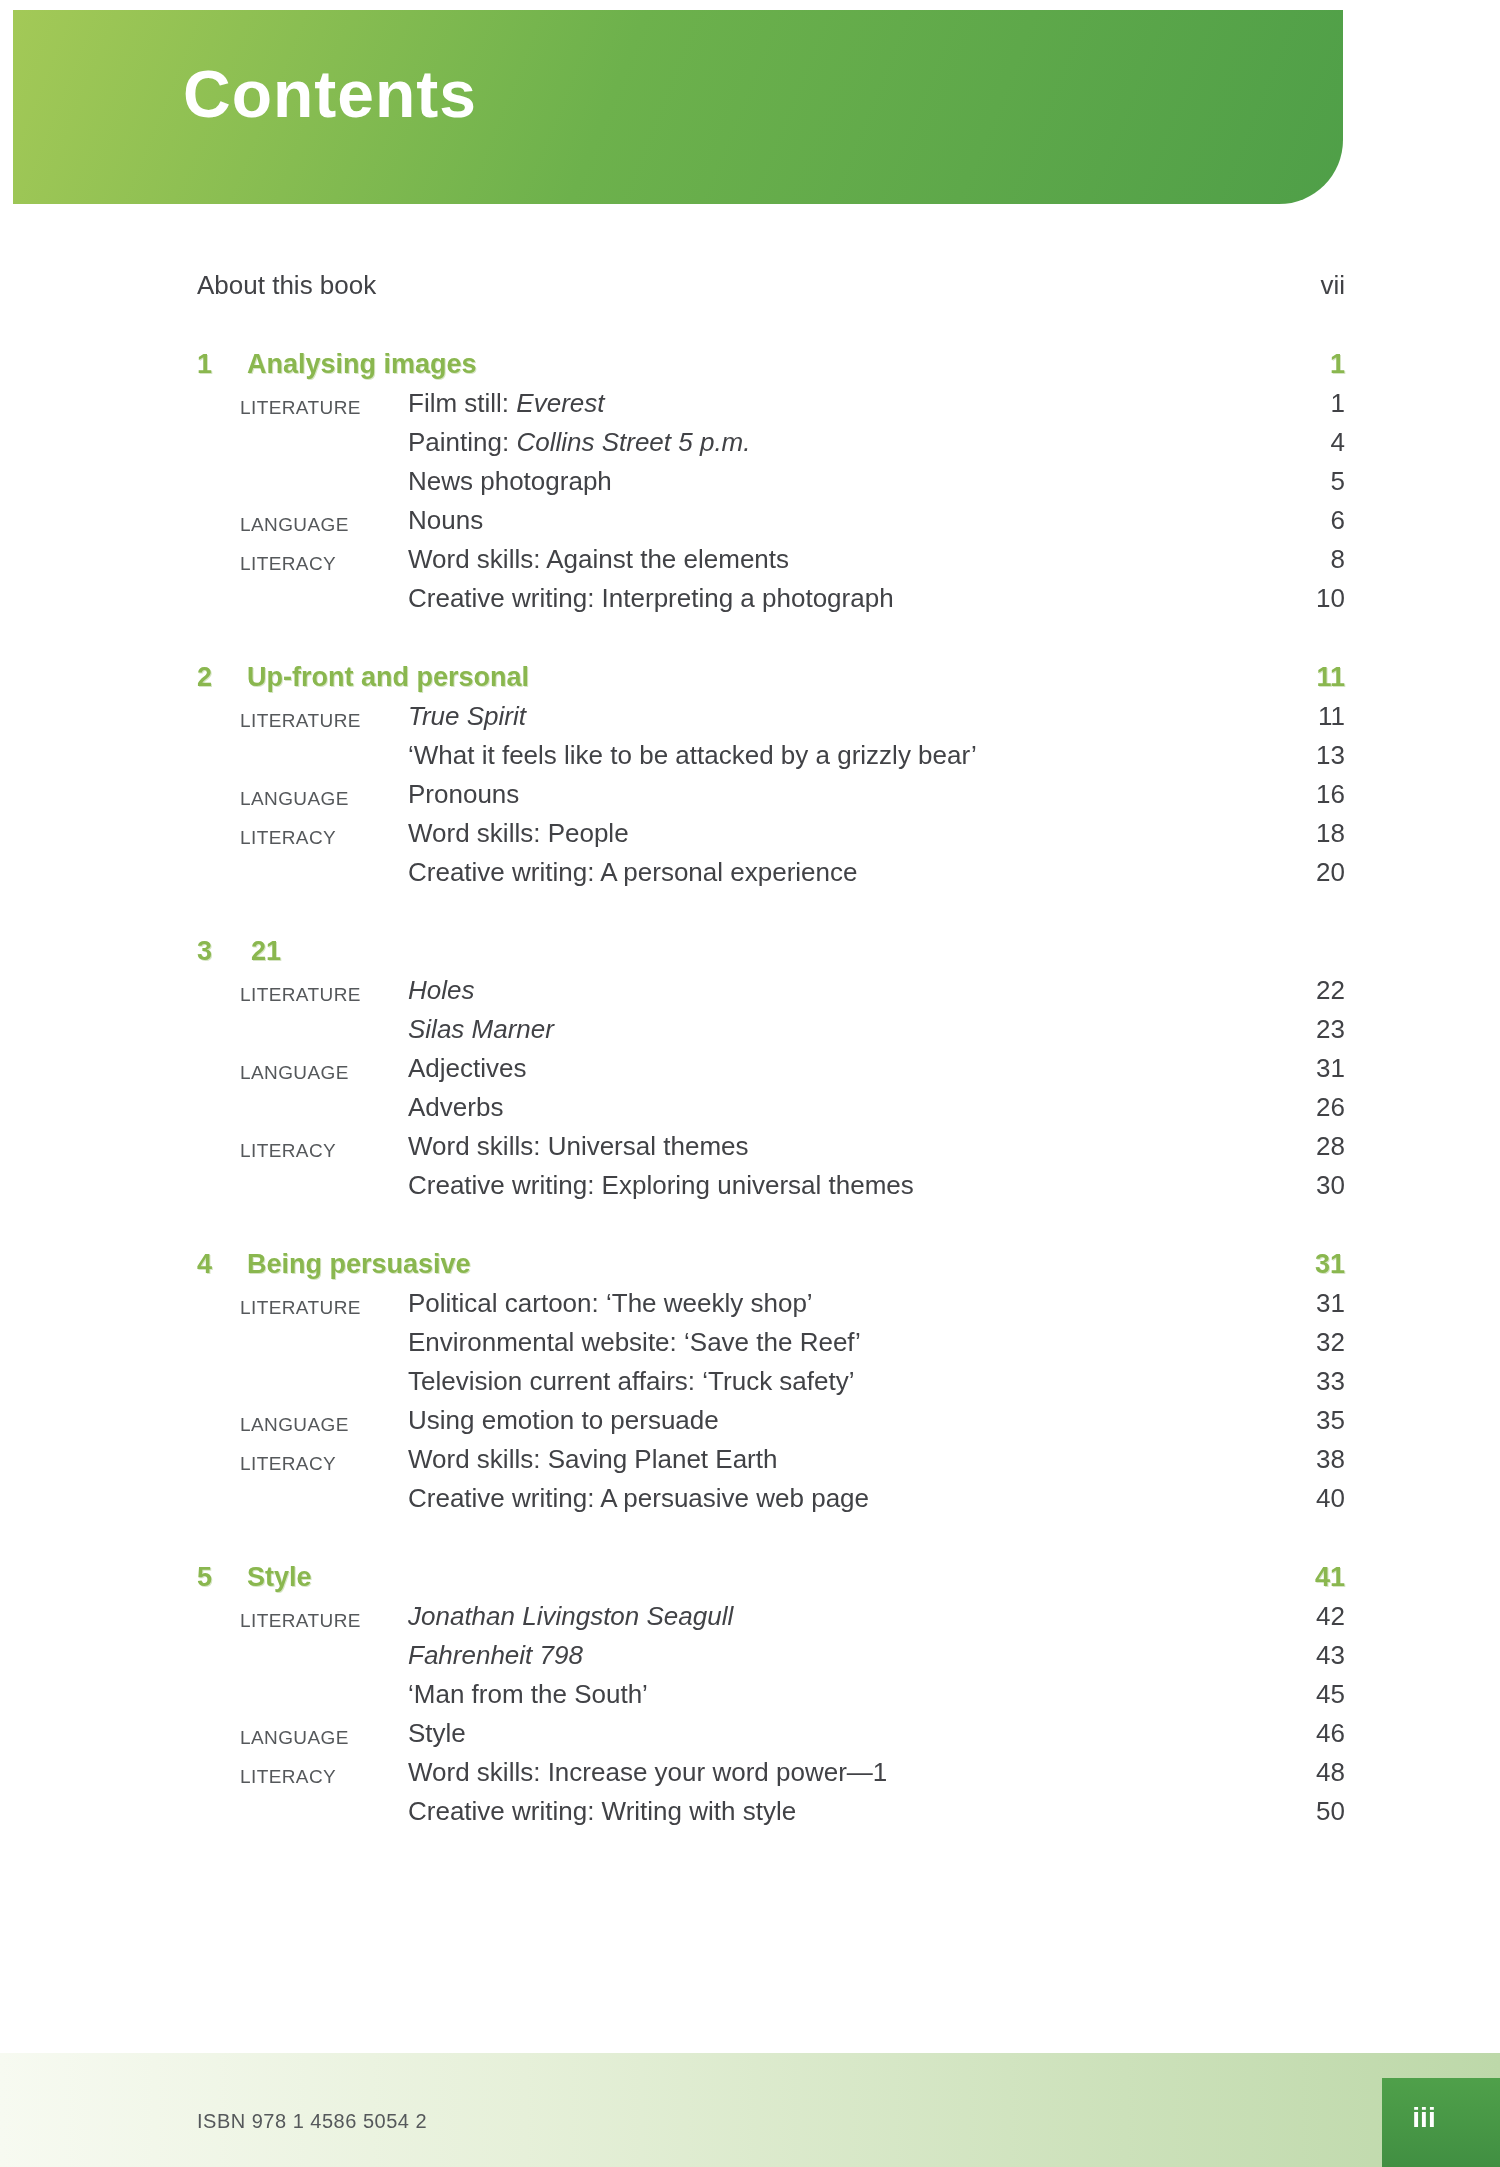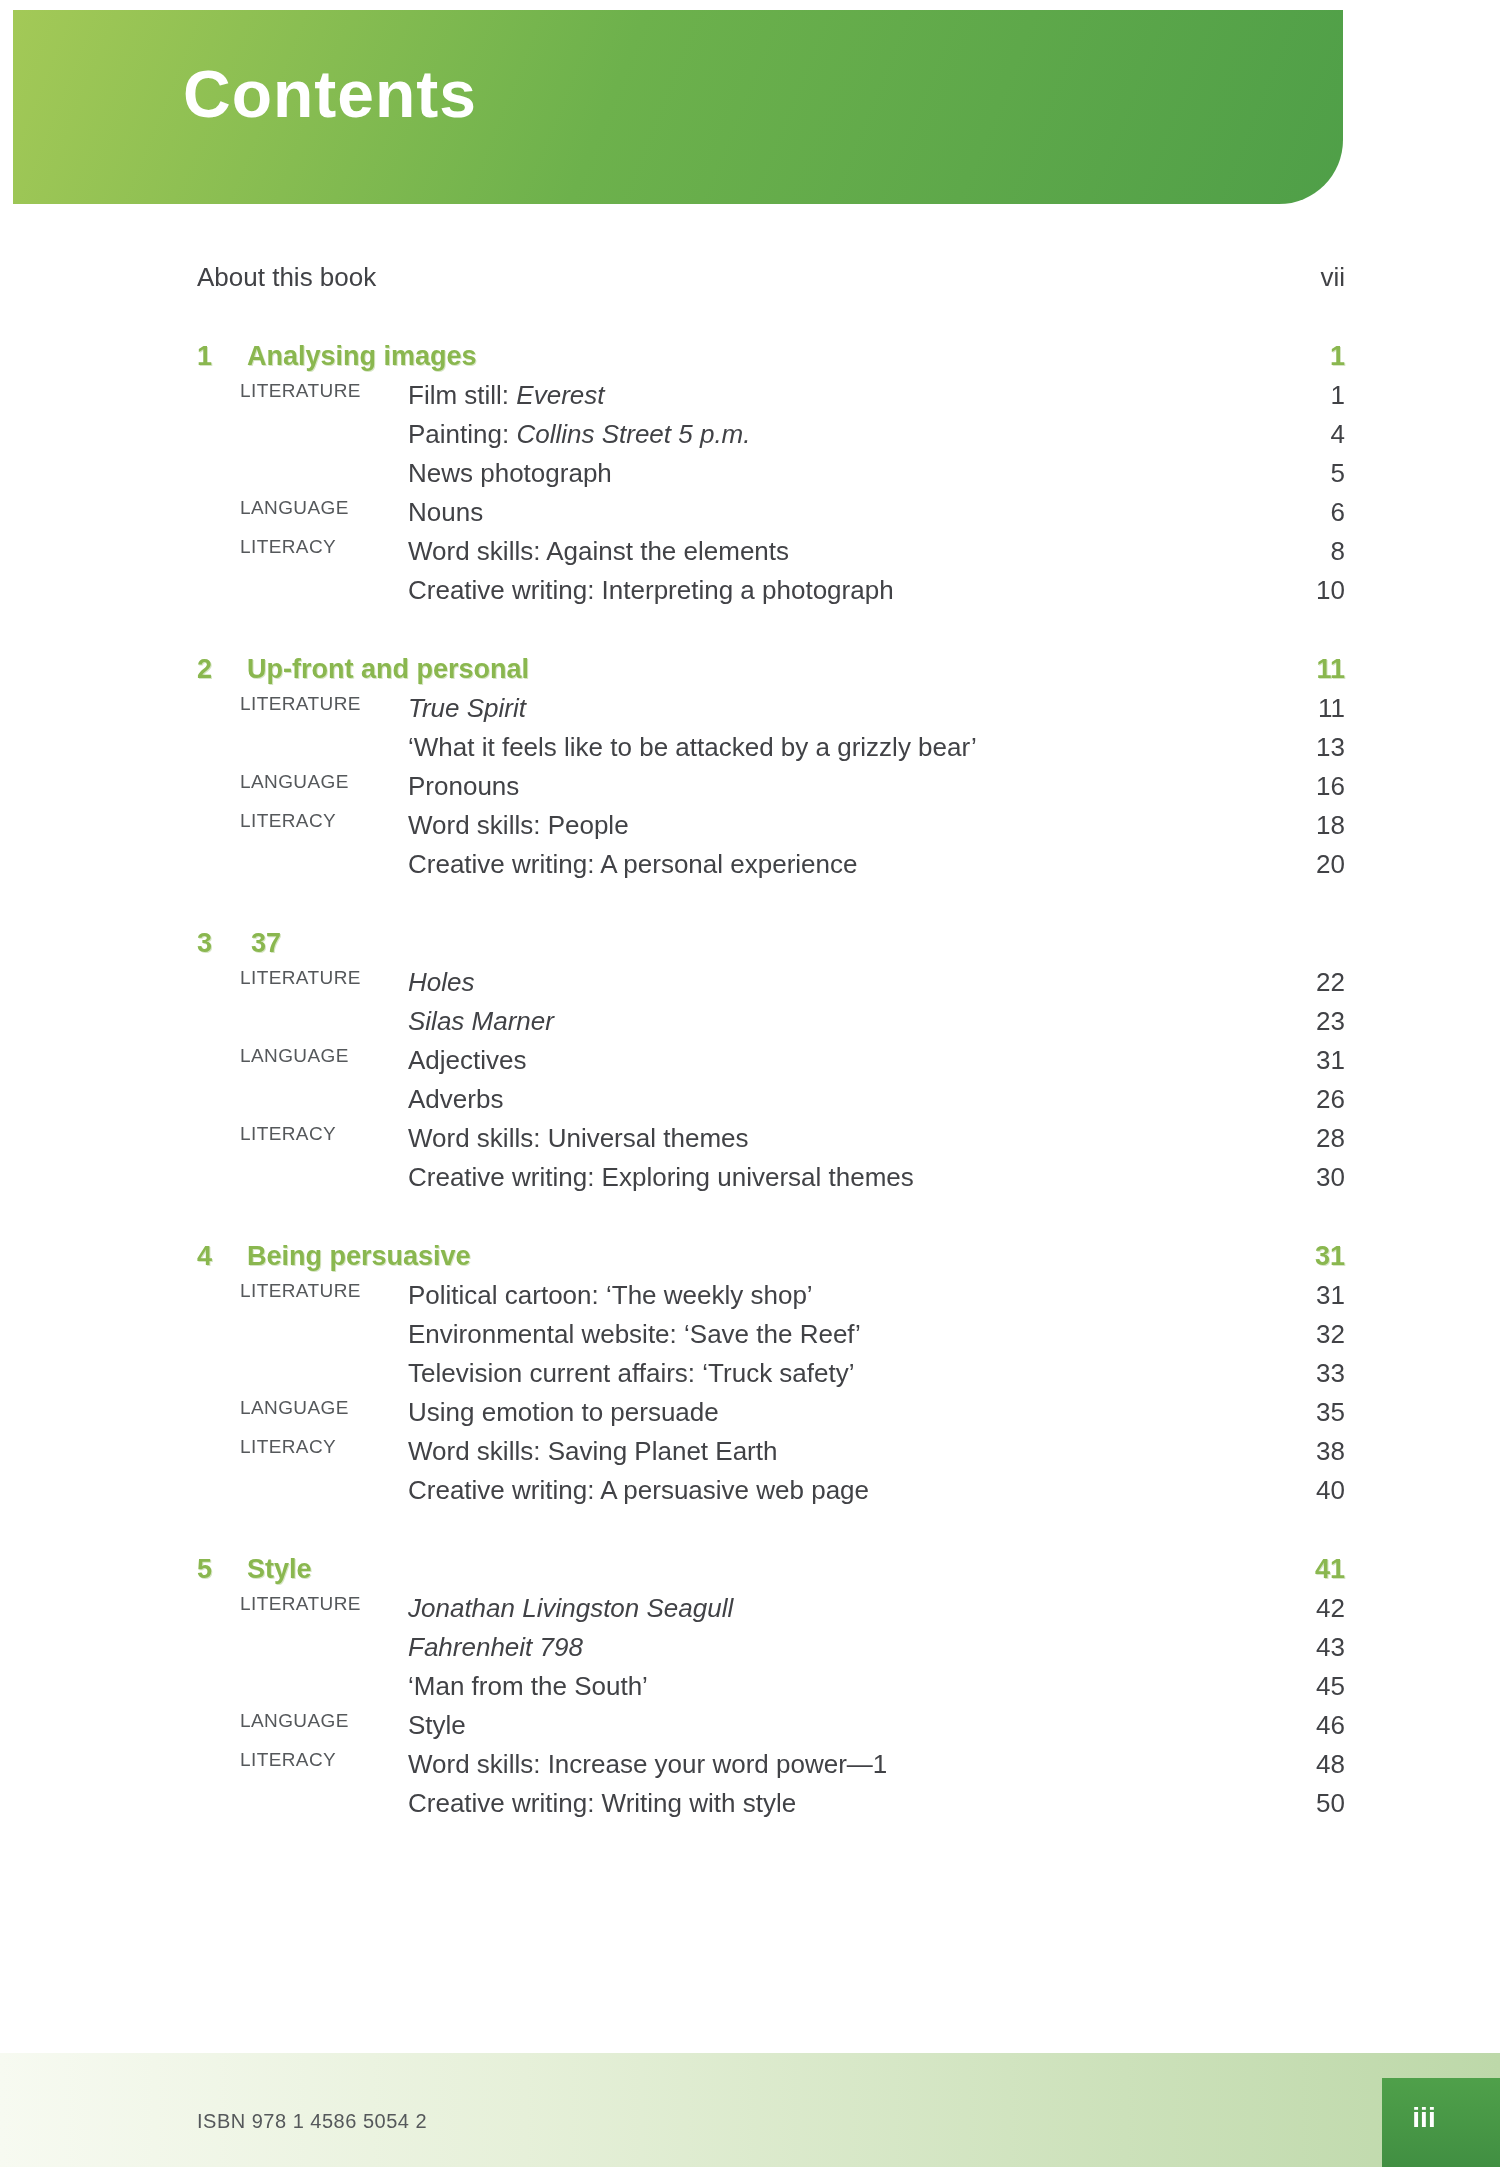--- a/index.html
+++ b/index.html
@@ -22,21 +22,21 @@
     position:absolute;top:10px;left:13px;width:1330px;height:194px;
     background:linear-gradient(112deg,var(--green-band-a) 0%,var(--green-band-b) 45%,var(--green-band-c) 100%);
     border-radius:0 0 64px 0;
   }
   .header-title{
     position:absolute;left:183px;top:56px;
     font-size:66px;font-weight:bold;color:#ffffff;letter-spacing:1px;
   }
   
   .toc{position:absolute;top:262px;left:197px;right:155px;}
-  .row{display:flex;align-items:flex-start;height:39px;font-size:26px;}
+  .row{display:flex;align-items:flex-end;height:39px;font-size:26px;}
   .row .page{margin-left:4px;}
   .about-row .about-label{flex:1;}
   .chapter{margin-top:40px;}
   .chapter-row{font-weight:bold;color:var(--chapter-green);font-size:27px;
     text-shadow:1px 1px 0 rgba(165,198,125,.45);}
   .chapter-row .ch-num{width:50px;}
   .chapter-row .ch-title{flex:1;}
   .item-row{padding-left:43px;color:var(--text-dark);}
   .item-row .label{width:168px;font-size:19px;letter-spacing:.4px;color:var(--label-gray);}
   .item-row .entry{flex:1;}
@@ -151,21 +151,21 @@
     <span class="label"></span>
     <span class="entry"><span class="pre">Creative writing: A personal experience</span><span class="em"></span></span>
     <span class="page">20</span>
   </div>
 </div>
   </section>
 
   <section class="chapter">
     <div class="row chapter-row">
       <span class="ch-num">3</span>
-      <span class="page ch-page">37</span>
+      <span class="page ch-page">21</span>
     </div>
     <div class="items">
   <div class="row item-row">
     <span class="label">LITERATURE</span>
     <span class="entry"><span class="pre"></span><span class="em">Holes</span></span>
     <span class="page">22</span>
   </div>
 
   <div class="row item-row">
     <span class="label"></span>

